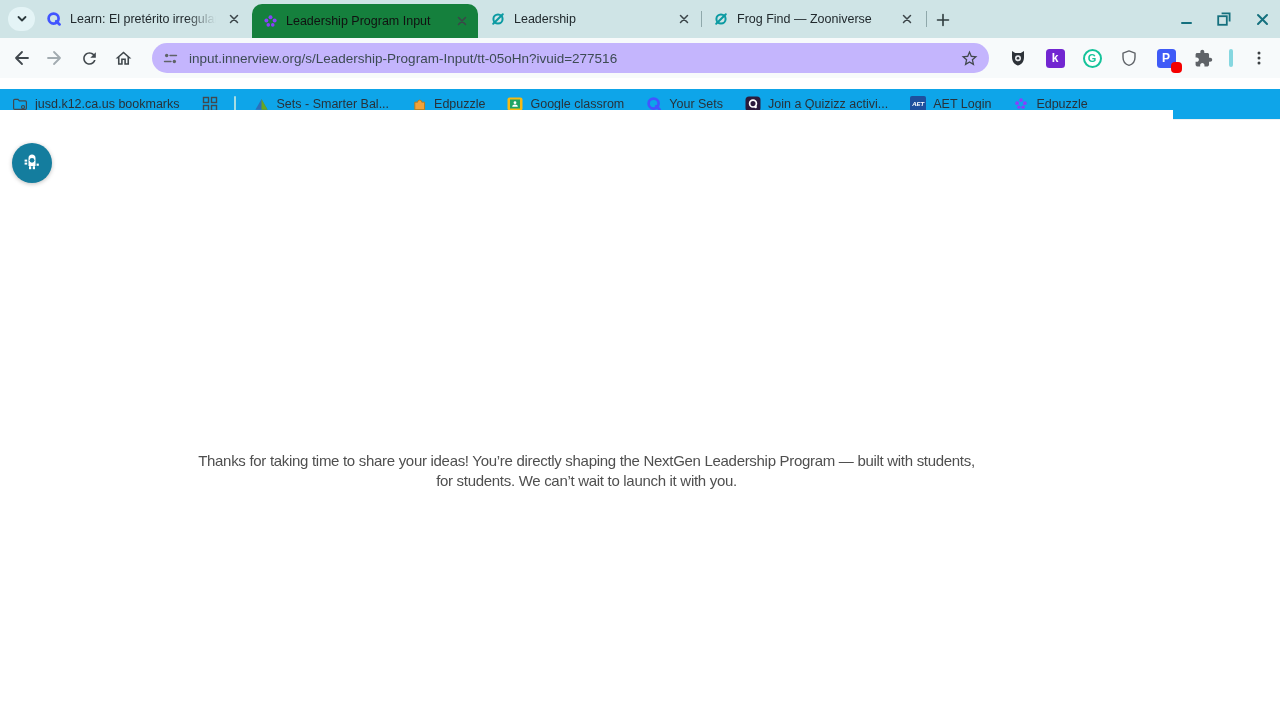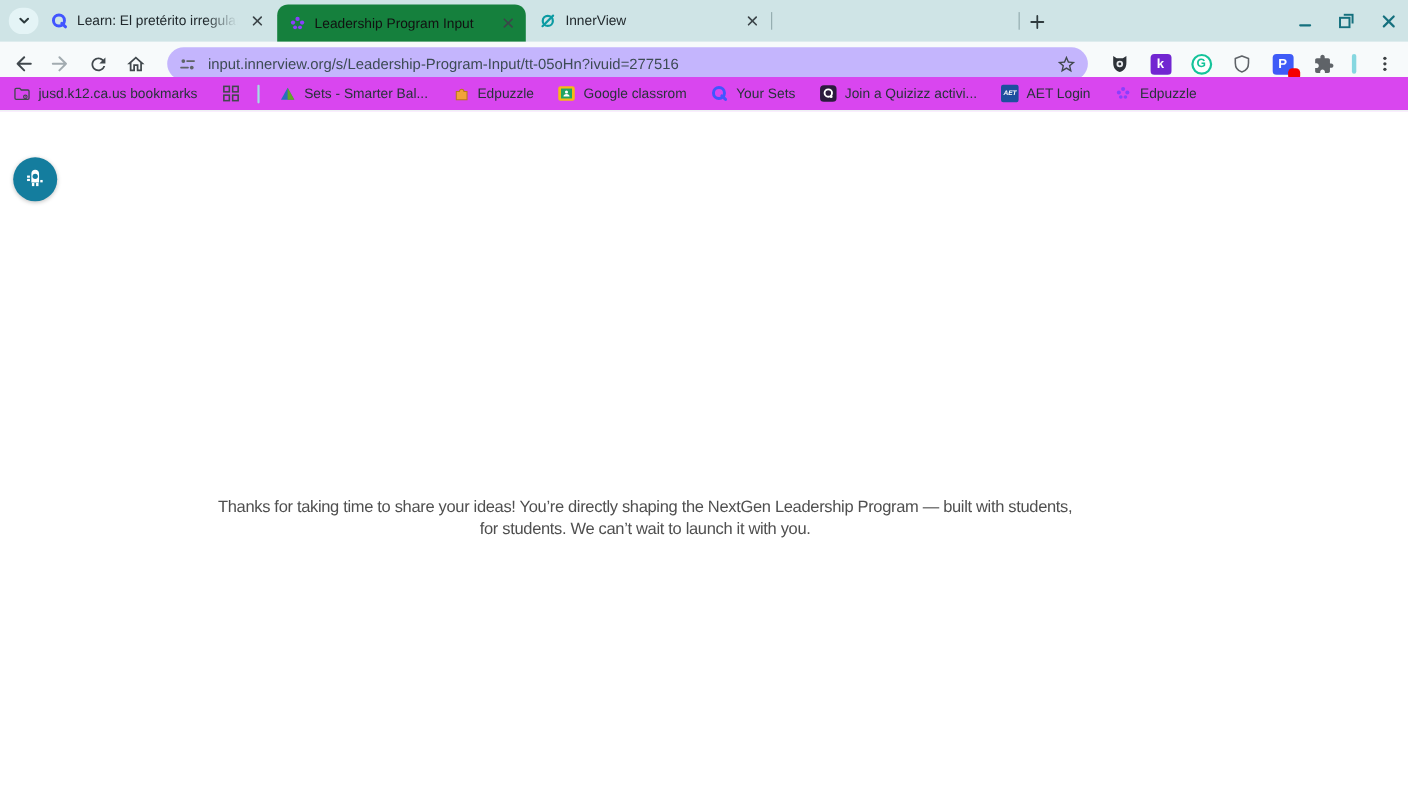--- a/index.html
+++ b/index.html
@@ -34,21 +34,21 @@
     display:flex;align-items:center;padding:0 10px 0 10px;min-width:0;}
   .omnibox .url{font-size:13.5px;color:#3d4b54;margin-left:10px;white-space:nowrap;overflow:hidden;flex:1;}
   .ext-area{display:flex;align-items:center;gap:15px;padding-left:8px;}
   .ext-btn{width:22px;height:22px;display:flex;align-items:center;justify-content:center;cursor:pointer;position:relative;}
   .badge{position:absolute;right:-5px;bottom:-4px;width:11px;height:11px;border-radius:4px;background:#f50000;}
   .profile-strip{width:4px;height:18px;border-radius:2px;background:#86d7e0;}
   .icon-sq{border-radius:3.5px;display:flex;align-items:center;justify-content:center;
     font-weight:bold;color:#fff;}
 
   
-  .bookmarks{position:absolute;top:70px;left:0;width:1280px;height:31px;background:#d946ef;
+  .bookmarks{position:absolute;top:89px;left:0;width:1280px;height:31px;background:#0ea5e9;
     border-bottom:1px solid #edf1f2;display:flex;align-items:center;padding-left:12px;}
   .bm-item{display:flex;align-items:center;gap:7px;margin-right:22px;cursor:pointer;white-space:nowrap;}
   .bm-item .bm-label{font-size:12.5px;color:#28323a;}
   .bm-ico{width:16px;height:16px;display:flex;align-items:center;justify-content:center;}
   .bm-divider{width:2px;height:17px;background:#a5dde3;margin-right:18px;border-radius:1px;}
 
   
   .page{position:absolute;top:110px;left:0;width:1173px;height:611px;background:#ffffff;}
   .site-logo{position:absolute;left:12px;top:33px;width:40px;height:40px;border-radius:50%;
     background:#147d9e;display:flex;align-items:center;justify-content:center;
@@ -102,30 +102,44 @@
     </span>
   </div>
 
   <div class="tab" style="left:480px;width:220px;">
     <span class="favicon">
       <svg width="16" height="16" viewBox="0 0 16 16">
         <circle cx="8" cy="8" r="4.6" fill="none" stroke="#0b9aa2" stroke-width="2"></circle>
         <path d="M3.2 12.8 L12.8 3.2" stroke="#0b9aa2" stroke-width="2" stroke-linecap="round"></path>
       </svg>
     </span>
-    <span class="title" style="-webkit-mask-image:none;mask-image:none;">InnerView</span>
+    <span class="title" style="-webkit-mask-image:none;mask-image:none;">Leadership</span>
     <span class="tab-close">
       <svg width="10" height="10" viewBox="0 0 10 10">
           <path d="M1.5 1.5 L8.5 8.5 M8.5 1.5 L1.5 8.5" stroke="#3c4549" stroke-width="1.5" stroke-linecap="round"></path>
         </svg>
     </span>
   </div>
 
   <div class="tab-divider" style="left:701px;"></div>
 
+  <div class="tab" style="left:703px;width:220px;">
+    <span class="favicon">
+      <svg width="16" height="16" viewBox="0 0 16 16">
+        <circle cx="8" cy="8" r="4.6" fill="none" stroke="#0b9aa2" stroke-width="2"></circle>
+        <path d="M3.2 12.8 L12.8 3.2" stroke="#0b9aa2" stroke-width="2" stroke-linecap="round"></path>
+      </svg>
+    </span>
+    <span class="title" style="-webkit-mask-image:none;mask-image:none;">Frog Find — Zooniverse</span>
+    <span class="tab-close">
+      <svg width="10" height="10" viewBox="0 0 10 10">
+          <path d="M1.5 1.5 L8.5 8.5 M8.5 1.5 L1.5 8.5" stroke="#3c4549" stroke-width="1.5" stroke-linecap="round"></path>
+        </svg>
+    </span>
+  </div>
 
   <div class="tab-divider" style="left:926px;"></div>
 
   <div class="newtab-btn">
     <svg width="14" height="14" viewBox="0 0 14 14">
       <path d="M7 1.5 V12.5 M1.5 7 H12.5" stroke="#2f3b3e" stroke-width="1.6" stroke-linecap="round"></path>
     </svg>
   </div>
 
   <div class="win-controls">

